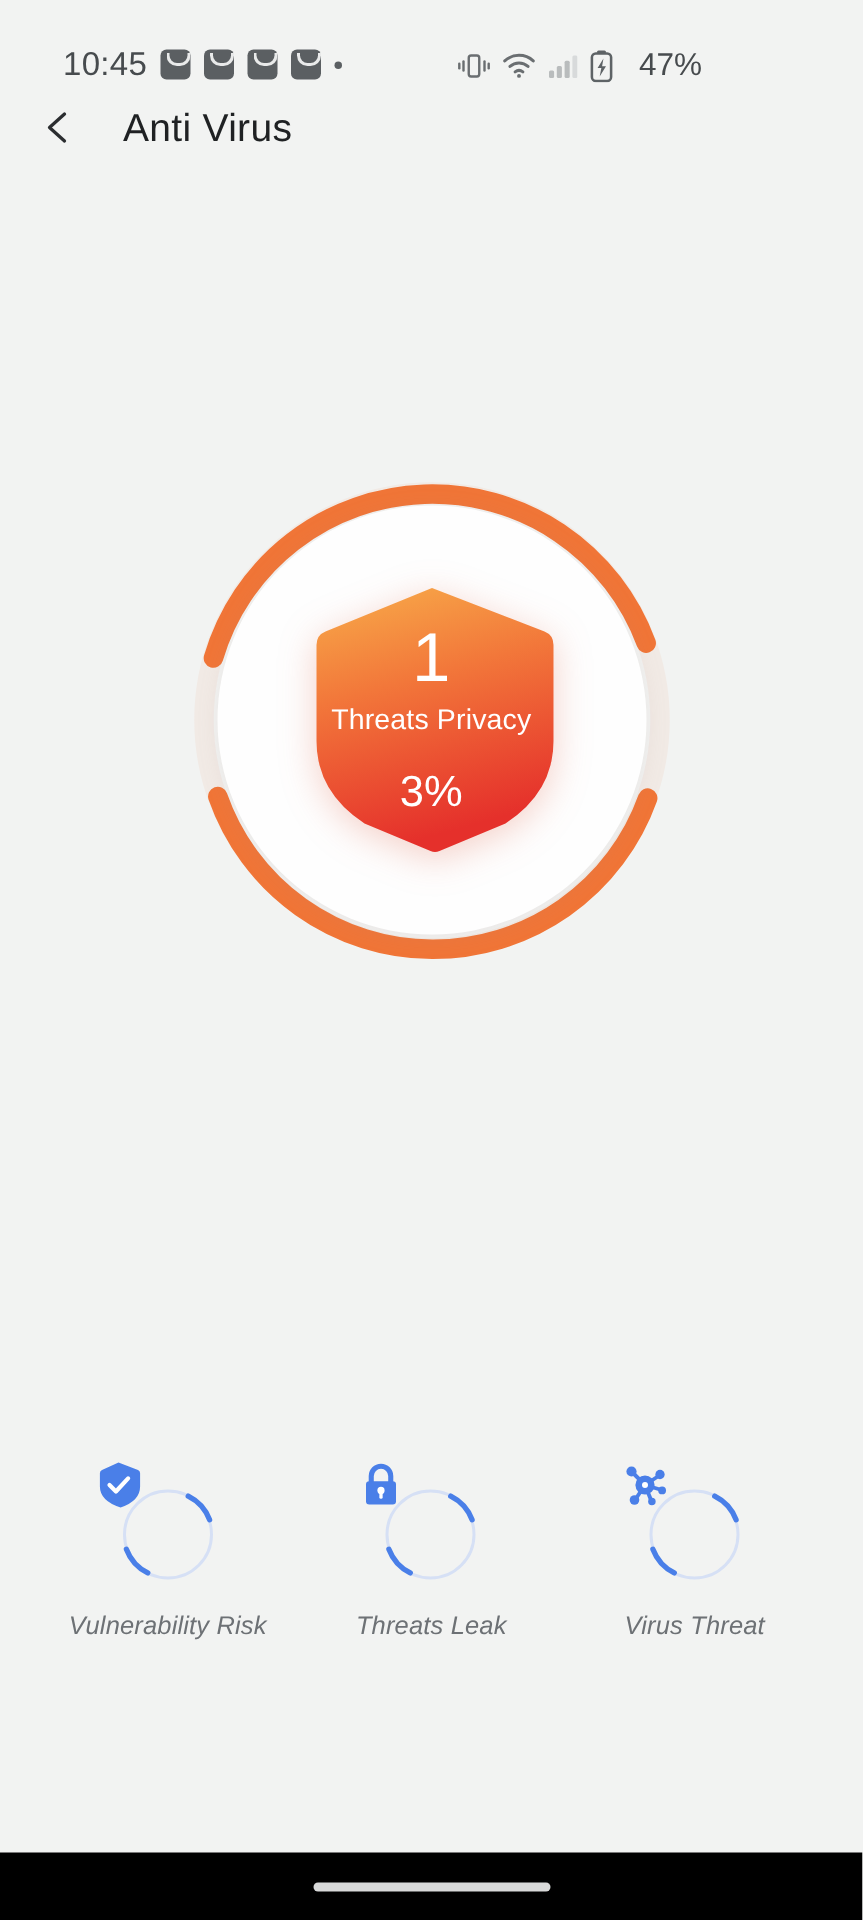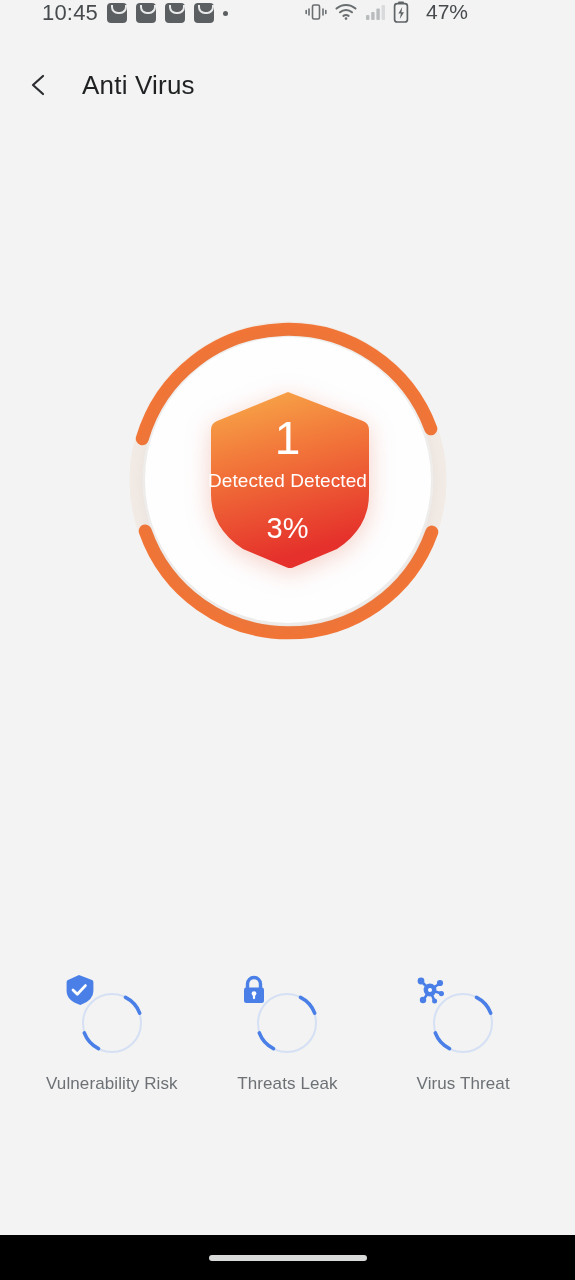--- a/index.html
+++ b/index.html
@@ -7,21 +7,21 @@
     width:575px; height:1280px;
     background:#f2f3f2;
     font-family:"Liberation Sans", sans-serif;
     overflow:hidden;
   }
   #app { position:relative; width:575px; height:1280px; background:#f2f3f2; }
 
   
   .statusbar {
     position:absolute; top:0; left:0; width:490px; height:56px;
-    display:flex; align-items:flex-start; justify-content:space-between;
+    display:flex; align-items:flex-end; justify-content:space-between;
     padding:0 22px 0 42px;
     gap:16px;
   }
   .sb-left { display:flex; align-items:center; gap:9px; }
   .sb-clock { font-size:22px; color:#474b4e; letter-spacing:.2px; }
   .mail-ico { width:20px; height:20px; background:#5b5f62; border-radius:4px;
     position:relative; display:inline-block; }
   .mail-ico::after {
     content:""; position:absolute; left:4px; top:2px; width:12px; height:7px;
     border-left:2px solid #e9eaea; border-right:2px solid #e9eaea;
@@ -66,20 +66,21 @@
   .shield-text { position:relative; z-index:2; text-align:center; width:100%; }
   .threat-count { font-size:46px; color:#fff; line-height:1; font-weight:400; }
   .threat-label { font-size:19px; color:#fff; margin-top:9px; letter-spacing:.1px; }
   .threat-pct { font-size:29px; color:#fff; margin-top:20px; font-weight:500; }
 
   
   .cats {
     position:absolute; left:0; top:990px; width:575px;
     display:flex; align-items:flex-start; justify-content:space-around;
     padding:0 24px;
+    font-style:italic;
   }
   .cat { width:150px; display:flex; flex-direction:column; align-items:center; cursor:pointer; }
   .cat-ring { position:relative; width:66px; height:66px; }
   .cat-ring svg { position:absolute; inset:0; }
   .cat-glyph {
     position:absolute; left:50%; top:50%; transform:translate(-50%,-50%);
     width:34px; height:34px;
   }
   .cat-label { margin-top:18px; font-size:17px; color:#6d7175; text-align:center; letter-spacing:.1px; }
 
@@ -171,21 +172,21 @@
       </svg>
 
       <div class="gauge-inner"></div>
 
       <div class="shield">
         <svg class="shield-bg" width="166" height="180" viewBox="0 0 166 180">
           <path d="M83 2 L158 31 q6 2.4 6 9 V104 q0 34 -32 55 l-44 18.4 q-3 1.2 -6 0 L38 159 Q6 138 6 104 V40 q0 -6.6 6 -9 Z" fill="url(#shieldGrad)"></path>
         </svg>
         <div class="shield-text">
           <div class="threat-count">1</div>
-          <div class="threat-label">Detected Detected</div>
+          <div class="threat-label">Threats Privacy</div>
           <div class="threat-pct">3%</div>
         </div>
       </div>
     </div>
   </div>
 
   <div class="cats">
 
     <div class="cat">
       <div class="cat-ring">

